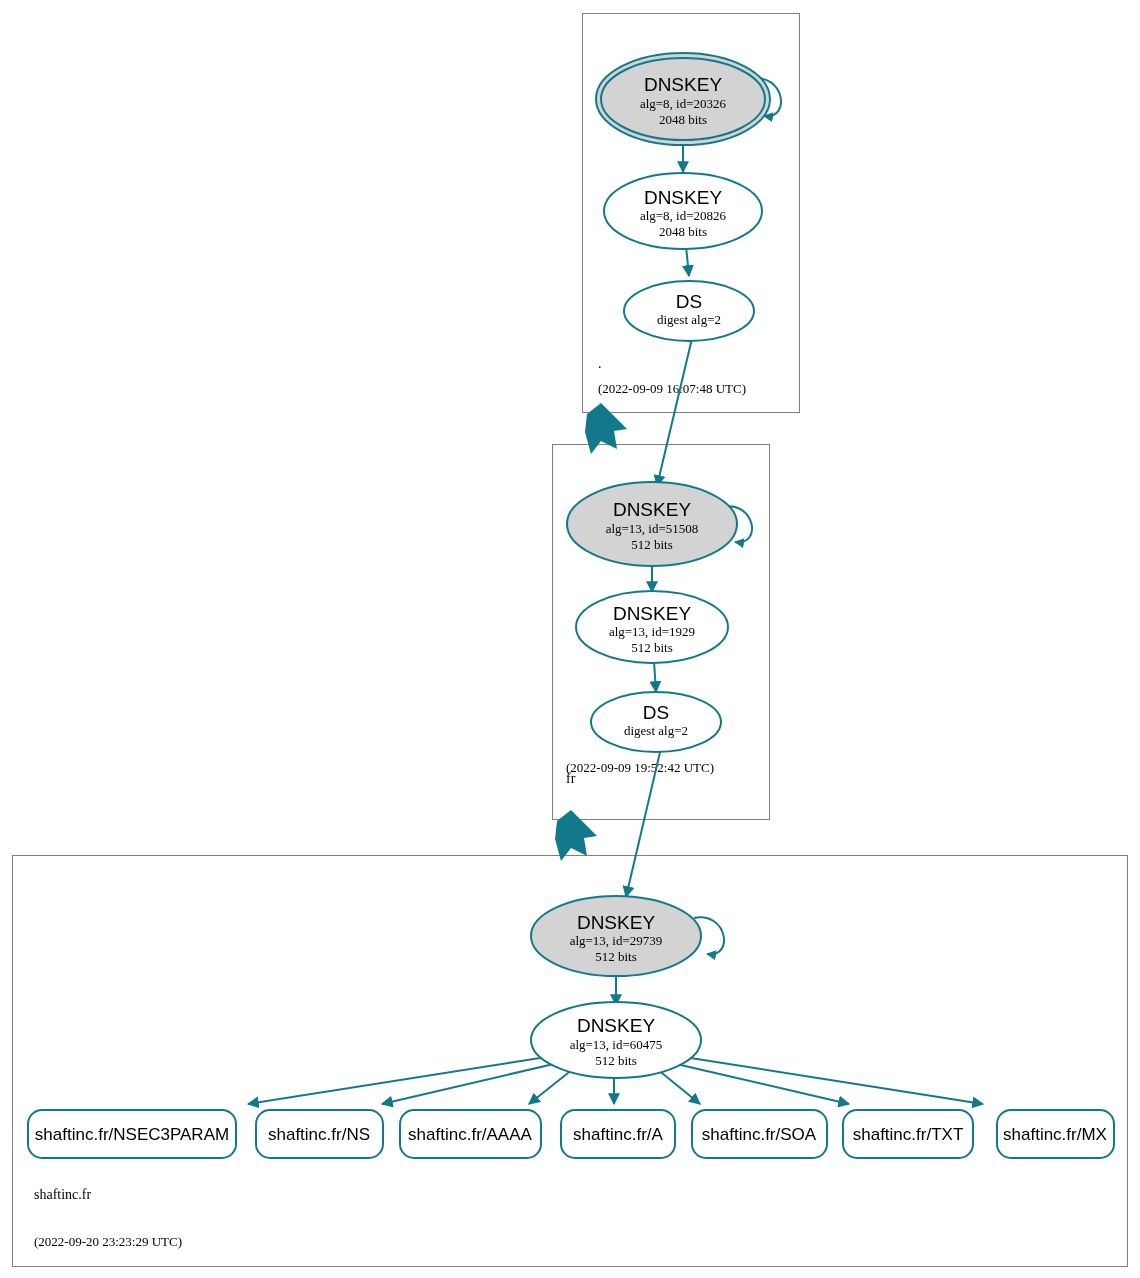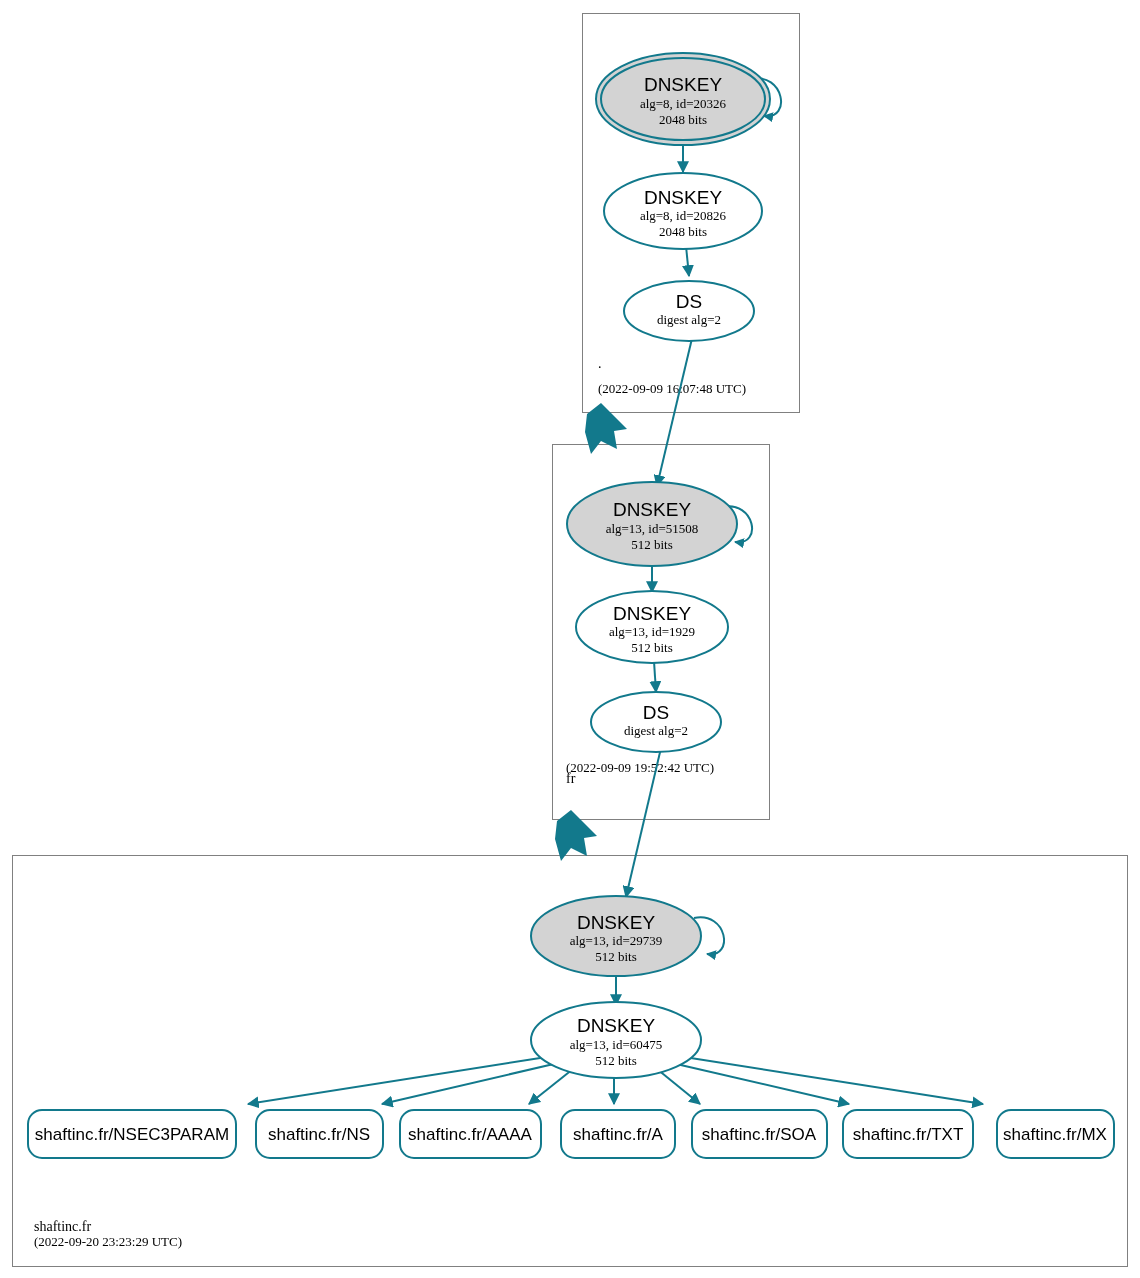--- a/index.html
+++ b/index.html
@@ -54,21 +54,21 @@
   <div class="zone-box" style="left:582px; top:13px; width:218px; height:400px;"></div>
   <div class="zone-box" style="left:552px; top:444px; width:218px; height:376px;"></div>
   <div class="zone-box" style="left:12px; top:855px; width:1116px; height:412px;"></div>
 
   <div class="zone-caption zone-name" style="left:598px; top:356px;">.</div>
   <div class="zone-caption zone-time" style="left:598px; top:381px;">(2022-09-09 16:07:48 UTC)</div>
 
   <div class="zone-caption zone-name" style="left:566px; top:771px;text-align:right;">fr</div>
   <div class="zone-caption zone-time" style="left:566px; top:760px;">(2022-09-09 19:52:42 UTC)</div>
 
-  <div class="zone-caption zone-name" style="left:34px; top:1219px;">shaftinc.fr</div>
+  <div class="zone-caption zone-name" style="left:34px; top:1187px;">shaftinc.fr</div>
   <div class="zone-caption zone-time" style="left:34px; top:1234px;">(2022-09-20 23:23:29 UTC)</div>
 
   <svg id="svg-layer" viewBox="0 0 1140 1278" xmlns="http://www.w3.org/2000/svg">
     <defs>
       <marker id="arrow" viewBox="0 0 10 10" refX="9" refY="5" markerWidth="6" markerHeight="6" orient="auto-start-reverse">
         <path d="M 0 0 L 10 5 L 0 10 z" fill="#12798c"></path>
       </marker>
       <marker id="arrow-sm" viewBox="0 0 10 10" refX="9" refY="5" markerWidth="5" markerHeight="5" orient="auto-start-reverse">
         <path d="M 0 0 L 10 5 L 0 10 z" fill="#12798c"></path>
       </marker>

